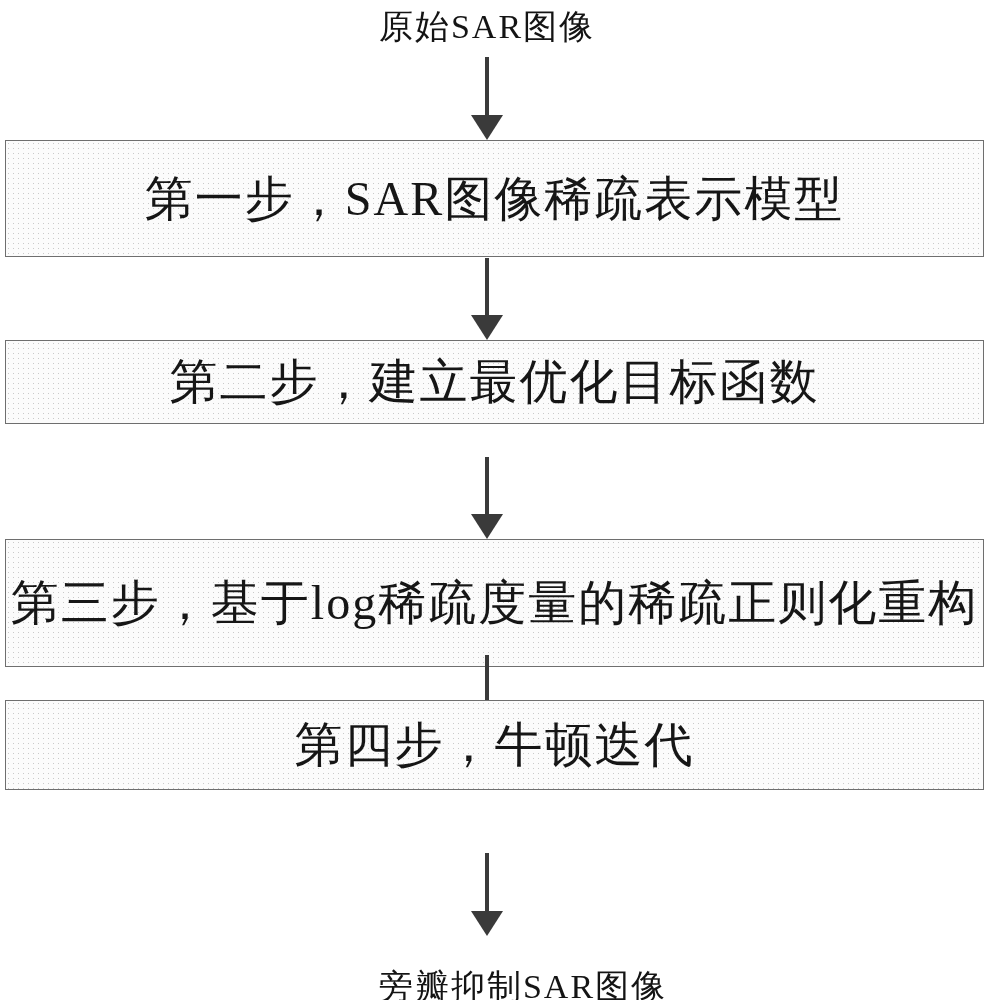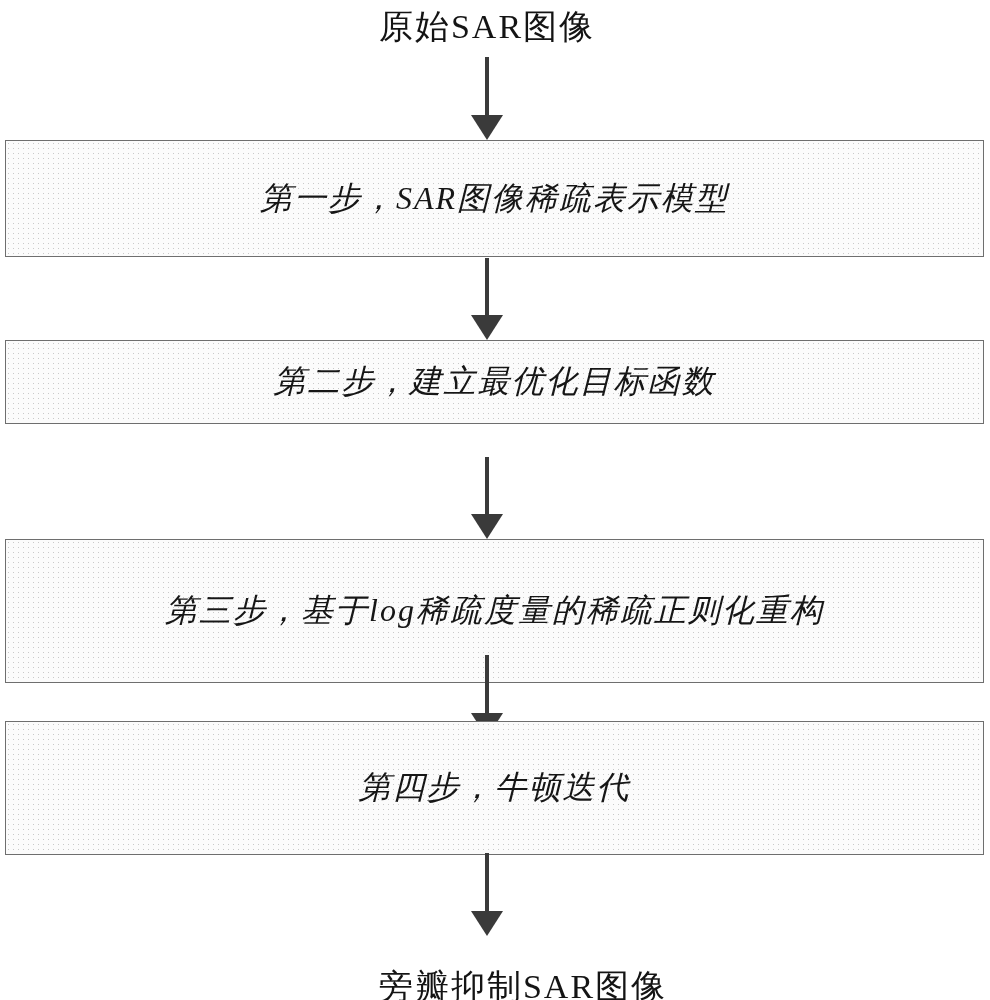--- a/index.html
+++ b/index.html
@@ -36,30 +36,29 @@
     border: 1px solid #6e6e6e;
     background-color: #fbfbfb;
     
     background-image: radial-gradient(circle, #c9c9c9 0.9px, rgba(0,0,0,0) 1px);
     background-size: 5px 5px;
     display: flex;
     align-items: center;
     justify-content: center;
   }
   .step-box .step-text {
-    font-size: 32px;
+    font-size: 48px;
     letter-spacing: 2px;
     white-space: nowrap;
     color: #161616;
-    font-style: italic;
   }
   #box-1 { top: 140px; height: 117px; }
   #box-2 { top: 340px; height: 84px; }
-  #box-3 { top: 539px; height: 144px; }
-  #box-4 { top: 721px; height: 134px; }
+  #box-3 { top: 539px; height: 128px; }
+  #box-4 { top: 700px; height: 90px; }
 
   .arrow {
     position: absolute;
     left: 487px;
     transform: translateX(-50%);
     width: 32px;
   }
   .arrow .shaft {
     position: absolute;
     left: 50%;

